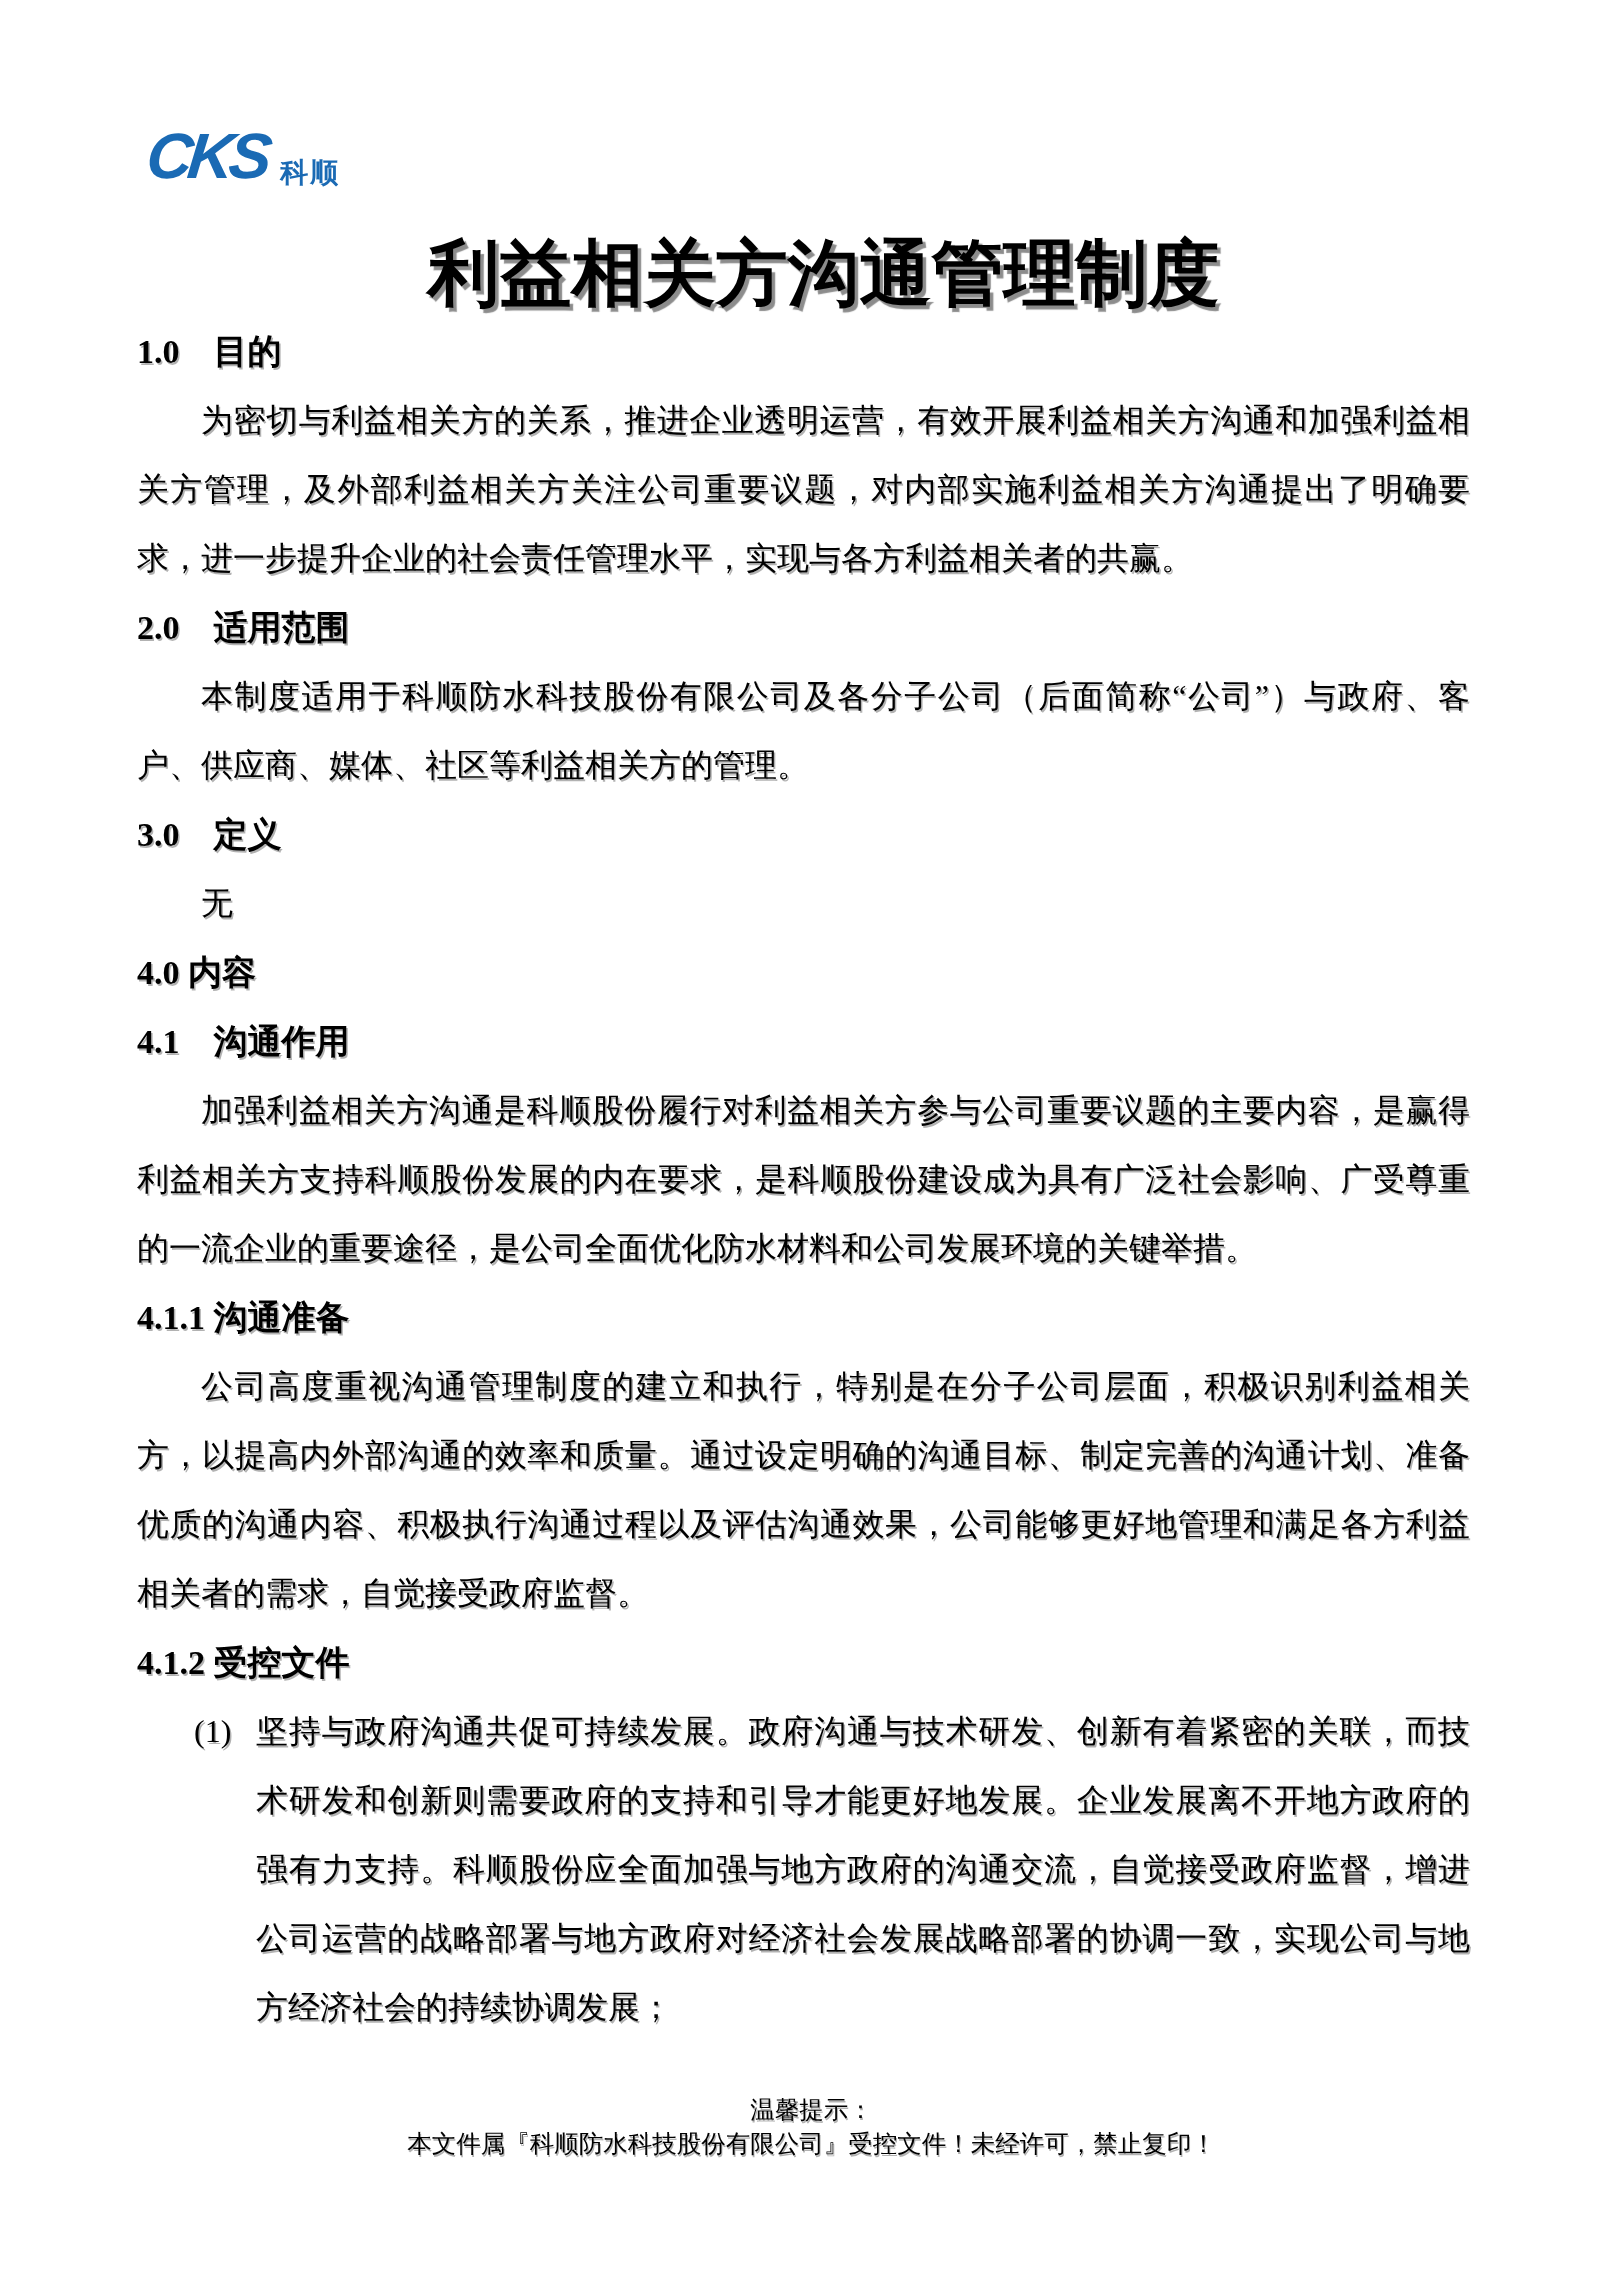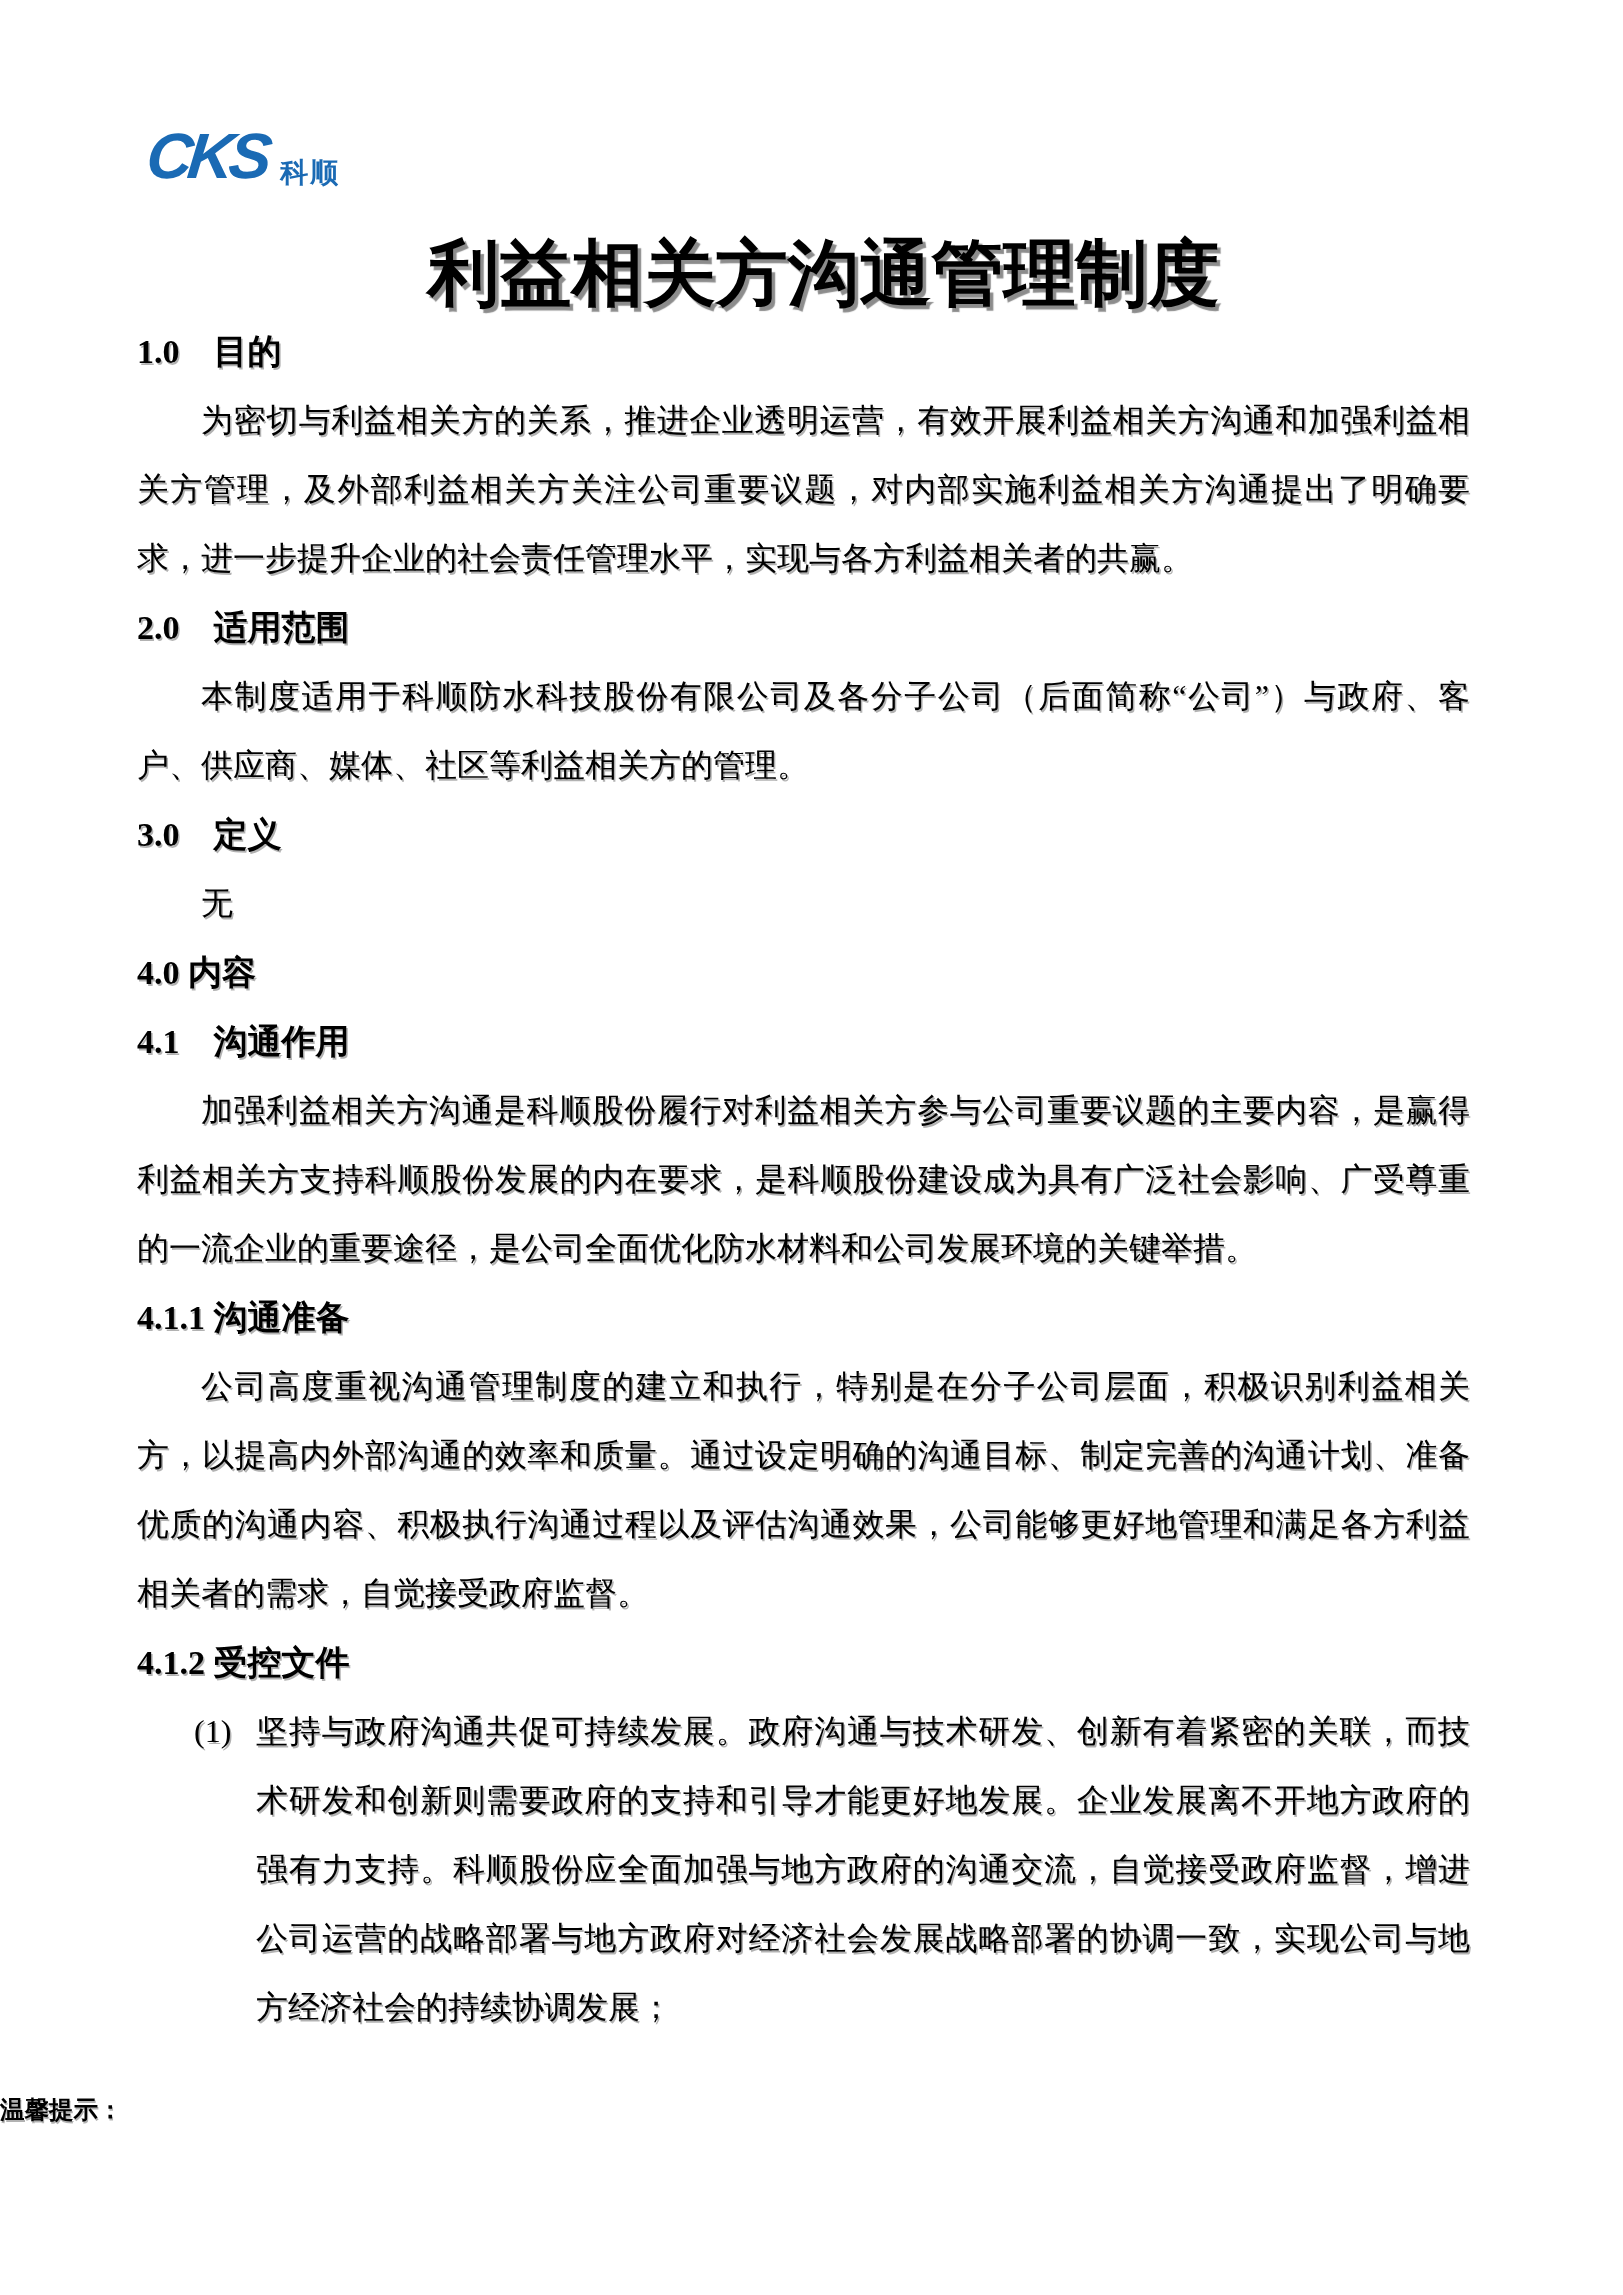--- a/index.html
+++ b/index.html
@@ -87,21 +87,22 @@
     left: 57px;
     top: 0;
   }
 
   
   .footer {
     position: absolute;
     left: 0;
     top: 2093px;
     width: 100%;
-    font-weight: bold;
+    text-align: center;
+    font-weight: normal;
     font-size: 24.5px;
     line-height: 34px;
     text-shadow: 1px 1.5px 0.5px rgba(0,0,0,0.30);
   }
 </style>
 </head>
 <body>
 
 <div class="page">
 
@@ -134,16 +135,17 @@
     <div class="heading">4.1.2 受控文件</div>
     <div class="list-item">
       <span class="list-marker">(1)</span>
       <span>坚持与政府沟通共促可持续发展。政府沟通与技术研发、创新有着紧密的关联，而技术研发和创新则需要政府的支持和引导才能更好地发展。企业发展离不开地方政府的强有力支持。科顺股份应全面加强与地方政府的沟通交流，自觉接受政府监督，增进公司运营的战略部署与地方政府对经济社会发展战略部署的协调一致，实现公司与地方经济社会的持续协调发展；</span>
     </div>
 
   </div>
 
   <div class="footer">
     <div>温馨提示：</div>
+    <div>本文件属『科顺防水科技股份有限公司』受控文件！未经许可，禁止复印！</div>
   </div>
 
 </div>
 
 
 </body></html>

